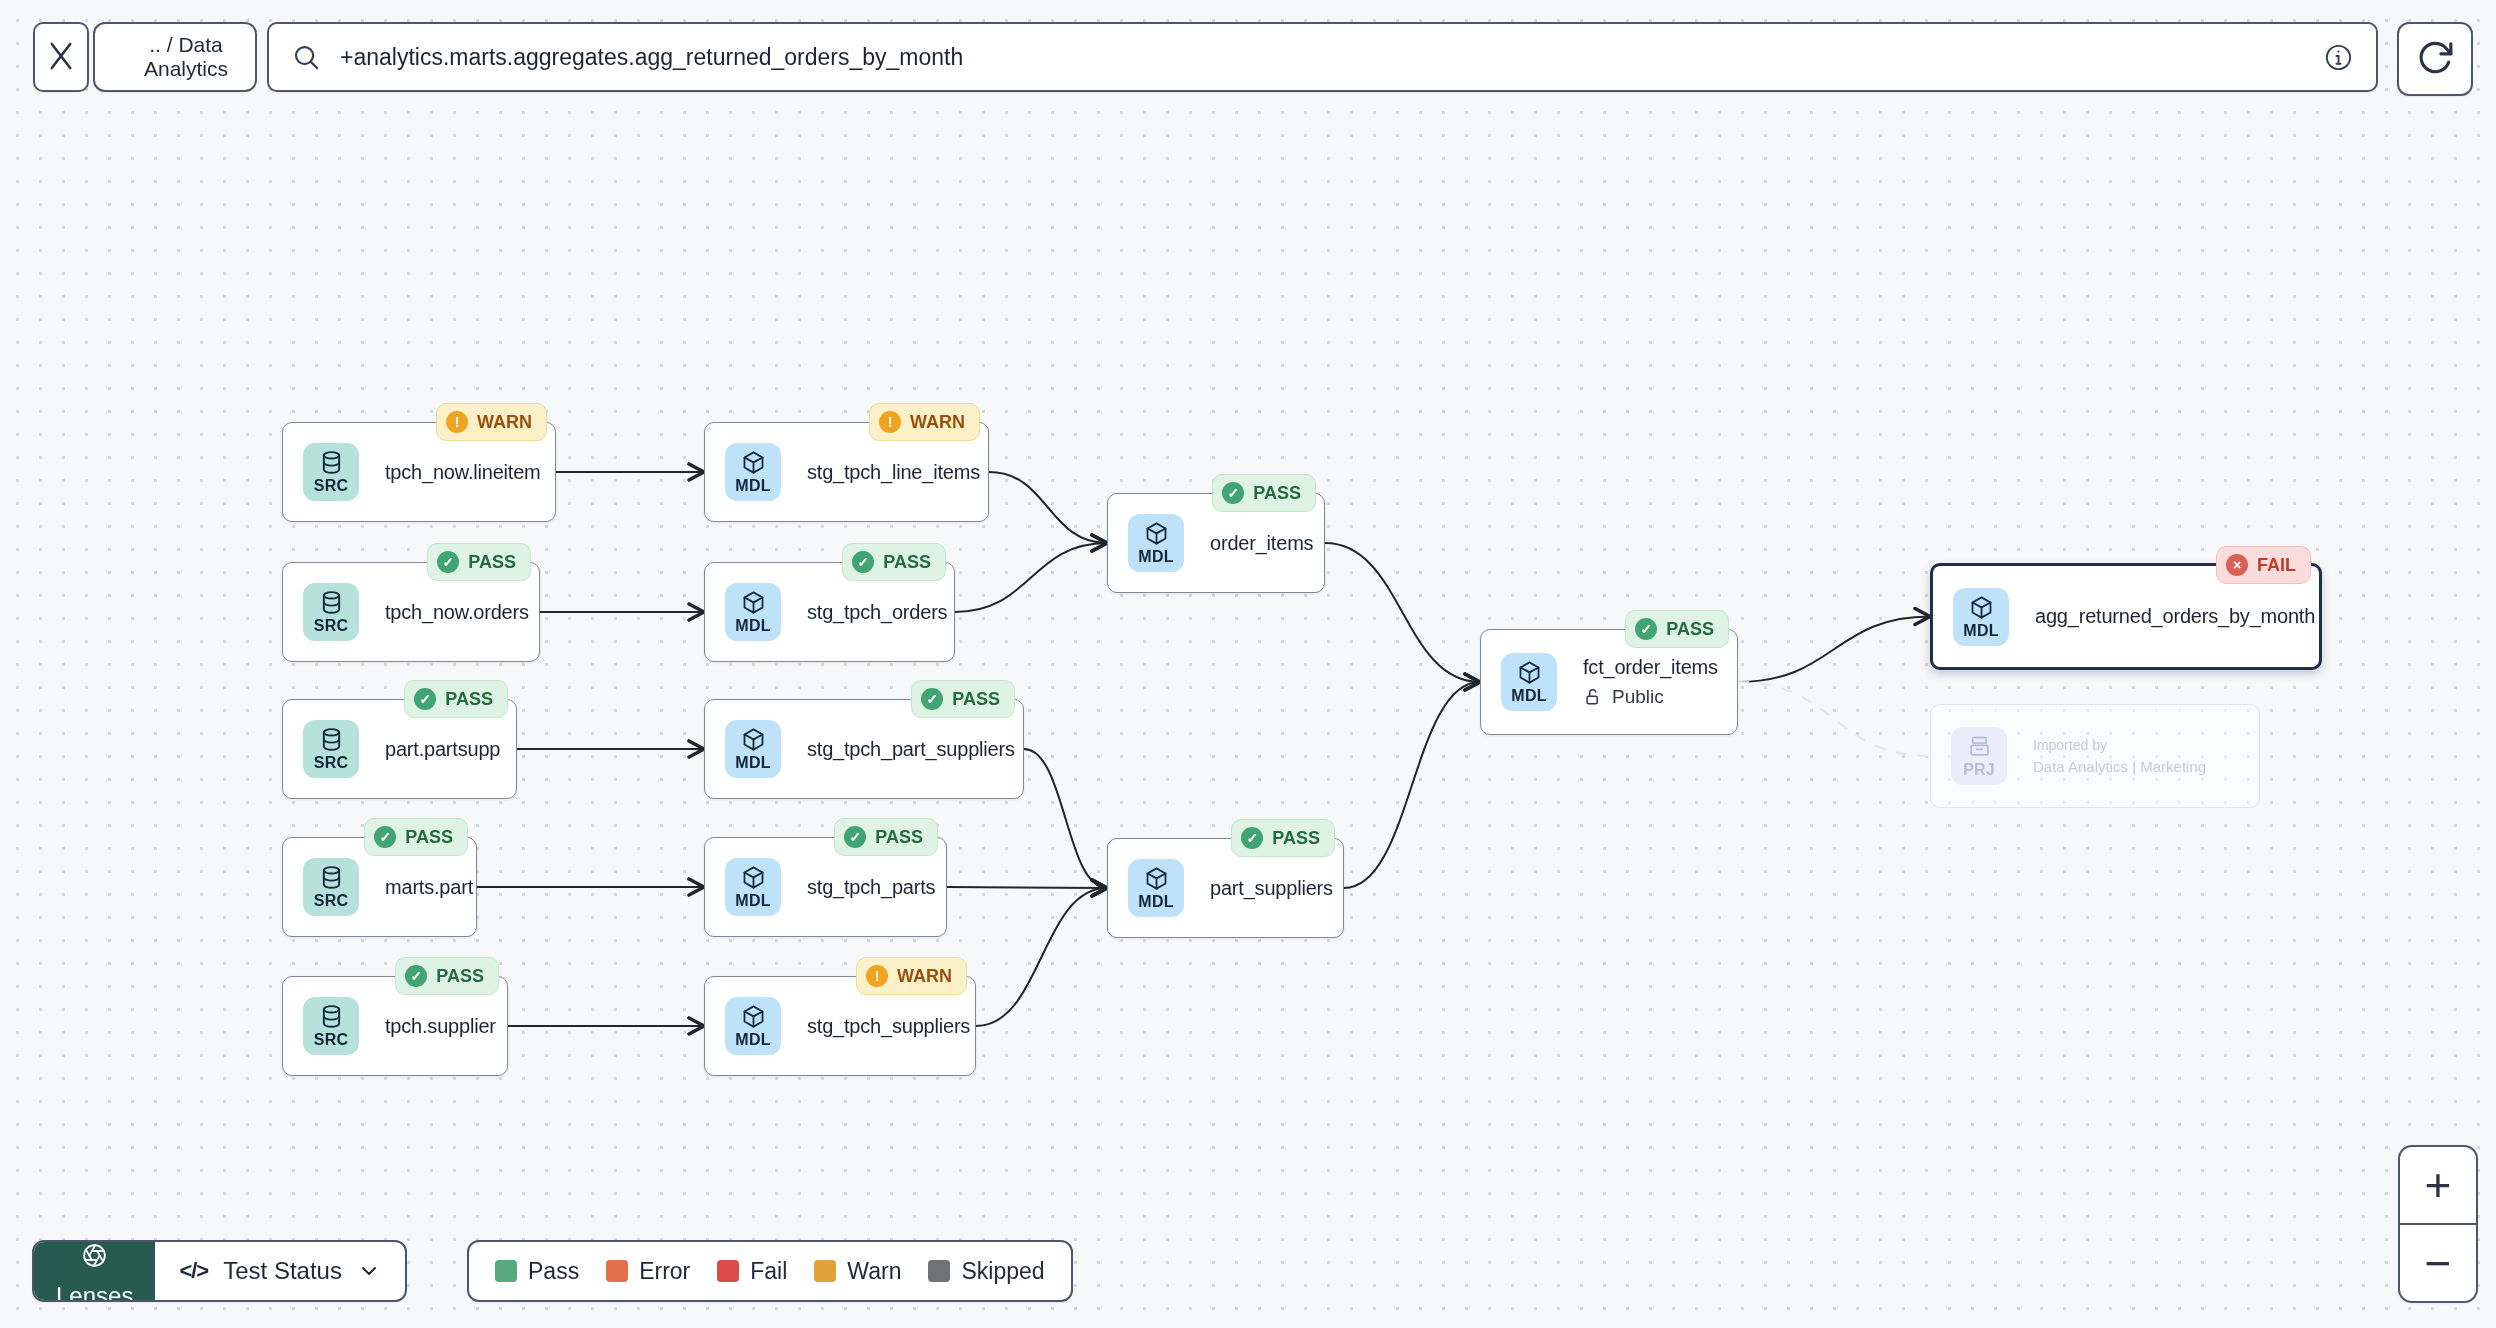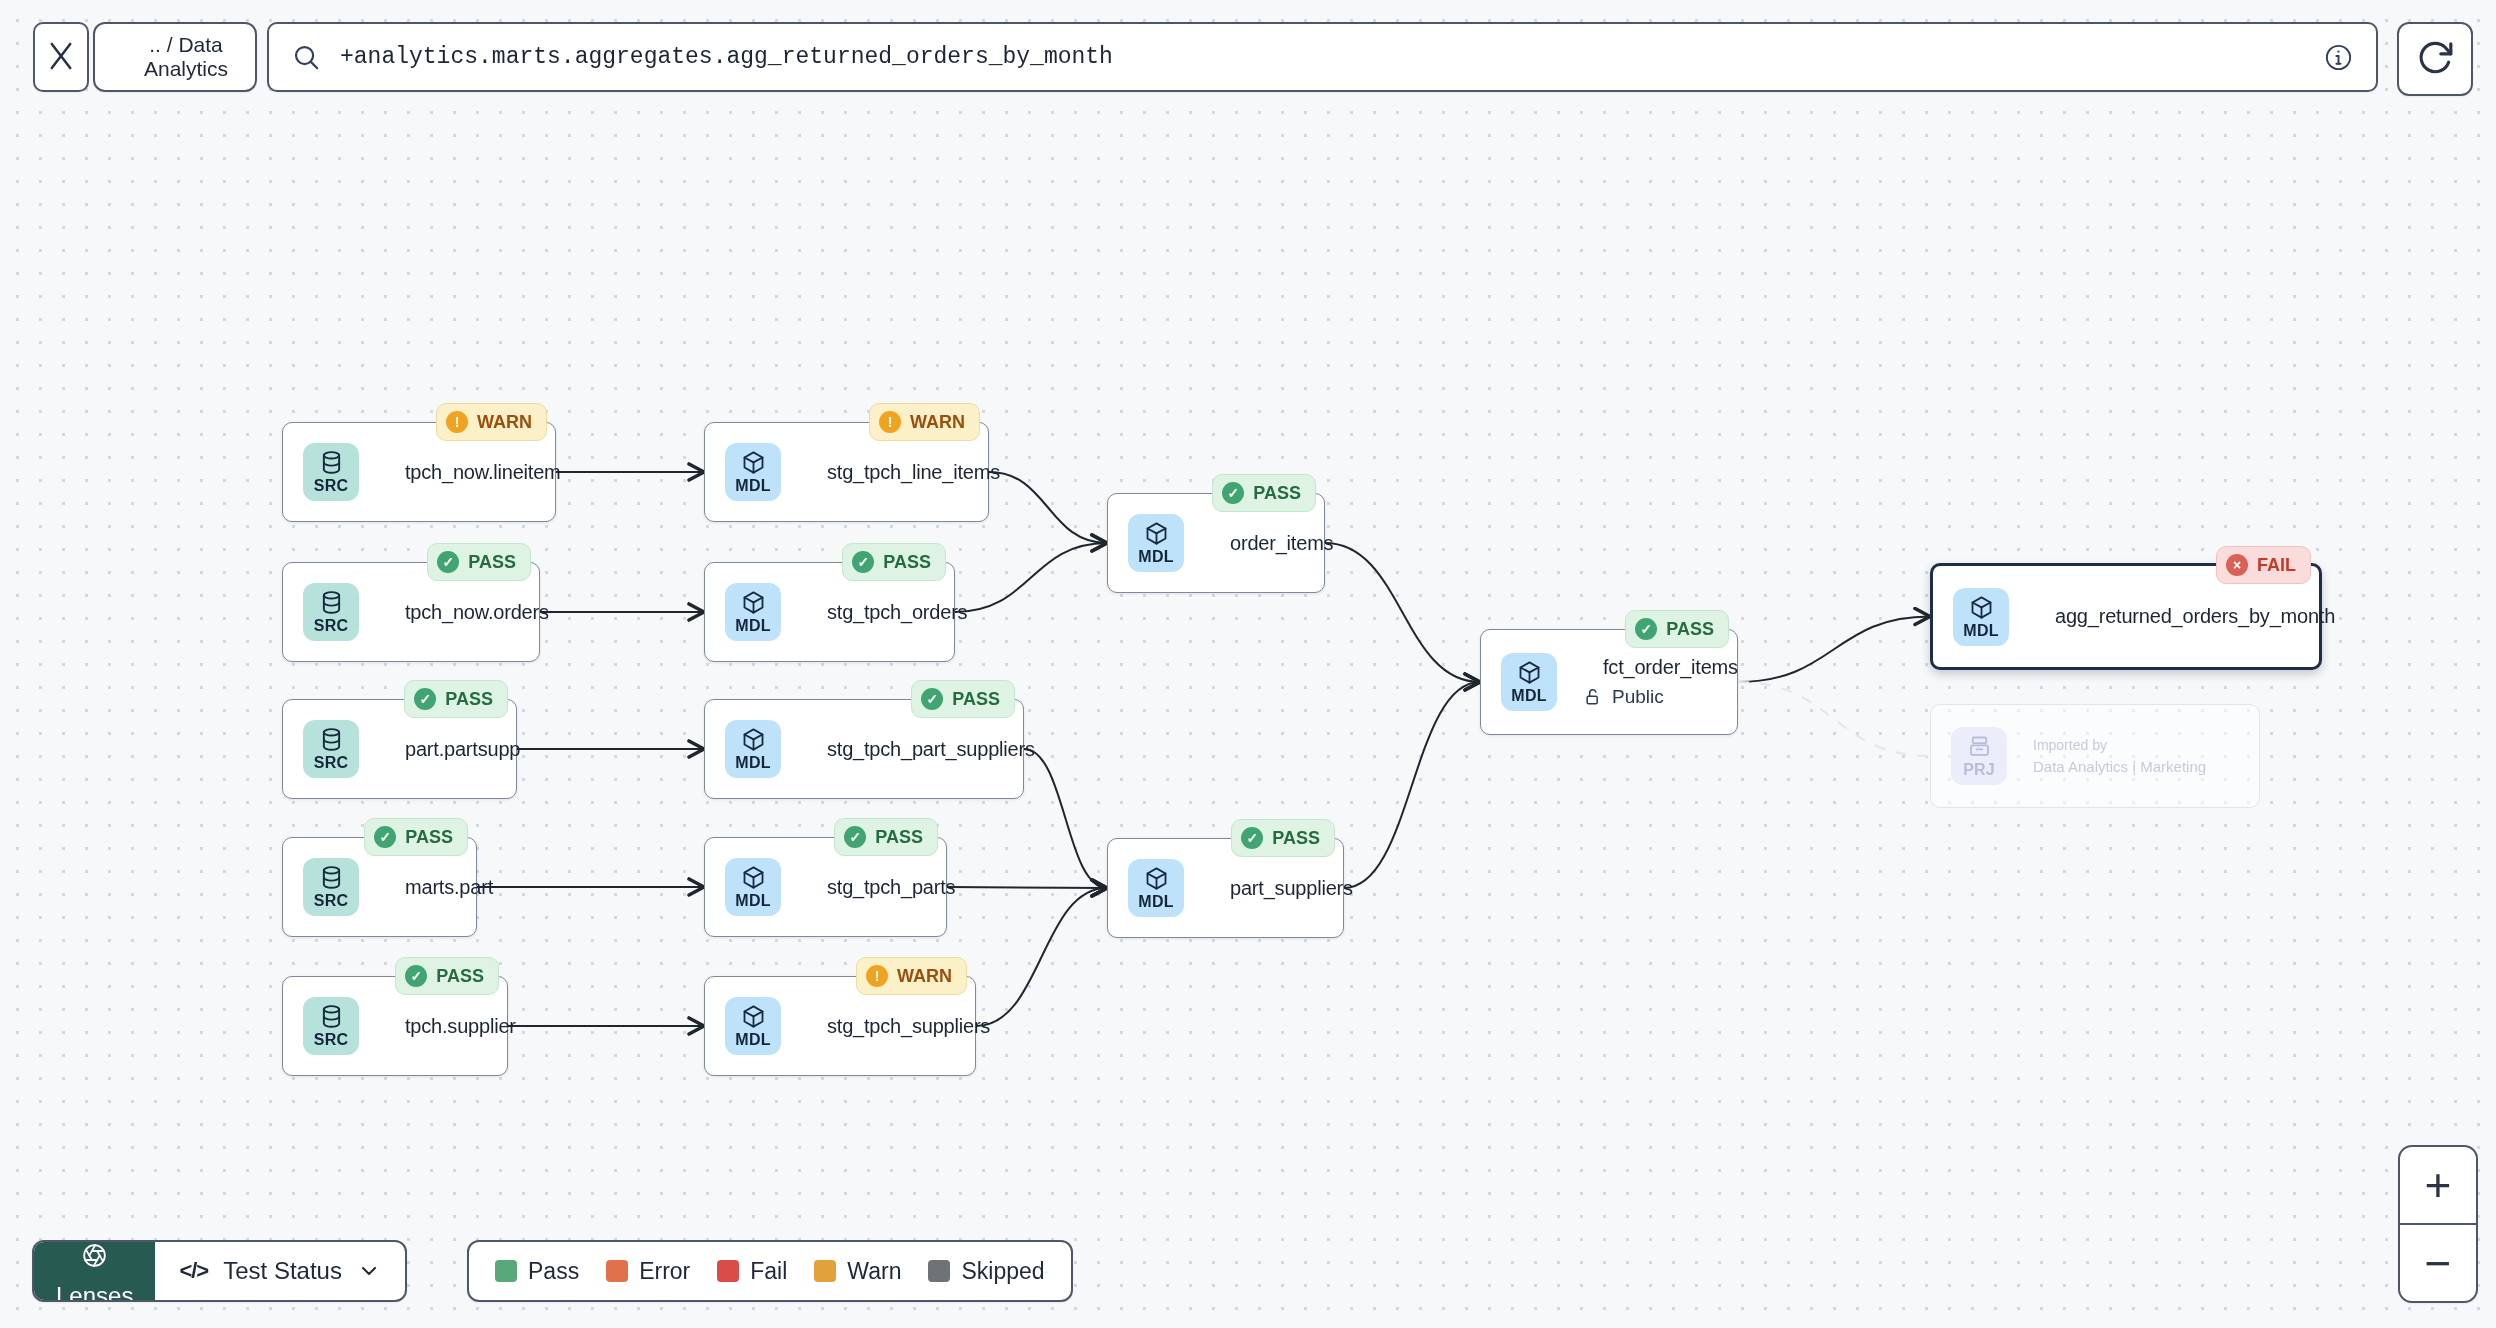--- a/index.html
+++ b/index.html
@@ -22,21 +22,21 @@
     position:absolute;background:#fff;border:1.5px solid #7e899b;border-radius:10px;
     display:flex;align-items:center;gap:26px;padding:0 20px;box-sizing:border-box;
     box-shadow:0 1px 3px rgba(25,35,50,.10);cursor:pointer;
   }
   .node.selected{border:3px solid #1f2e47;box-shadow:0 4px 10px rgba(20,30,55,.22);}
   .node .chip{
     width:56px;height:58px;border-radius:12px;flex:0 0 auto;
     display:flex;flex-direction:column;align-items:center;justify-content:center;gap:1px;
   }
   .node .chip .chip-label{font-size:16px;font-weight:600;color:#14263a;letter-spacing:.2px;}
-  .node .title{font-size:20px;color:#1b2533;white-space:nowrap;letter-spacing:-0.2px;margin-left:20px;}
+  .node .title{font-size:20px;color:#1b2533;white-space:nowrap;letter-spacing:-0.2px;}
   .node .titlecol{display:flex;flex-direction:column;justify-content:center;}
   .node .sub{display:flex;align-items:center;gap:9px;font-size:19px;color:#2c3a50;margin-top:7px;}
   .badge{
     position:absolute;top:-20px;right:8px;height:36px;border-radius:10px;
     display:flex;align-items:center;gap:9px;padding:0 14px 0 9px;
     font-size:18px;font-weight:700;z-index:3;
   }
   .badge .bdot{
     width:22px;height:22px;border-radius:50%;display:flex;align-items:center;justify-content:center;
     color:#fff;font-size:14px;font-weight:700;line-height:1;
@@ -55,21 +55,21 @@
   }
   .close-btn{left:33px;top:22px;width:56px;height:70px;}
   .breadcrumb-btn{left:93px;top:22px;width:164px;height:70px;font-size:21px;color:#1e2836;border-radius:12px;padding-left:28px;}
   .searchbox{
     position:absolute;left:267px;top:22px;width:2111px;height:70px;background:#fff;
     border:2px solid #4e5769;border-radius:10px;box-sizing:border-box;
     display:flex;align-items:center;gap:16px;padding:0 22px;box-shadow:0 1px 2px rgba(0,0,0,.06);
   }
   .searchbox input{
     flex:1;border:none;outline:none;background:transparent;
-    font-family:Liberation Mono, monospace;font-size:23px;color:#1b2533;
+    font-family:Liberation Sans, sans-serif;font-size:23px;color:#1b2533;
   }
   .refresh-btn{left:2397px;top:22px;width:76px;height:74px;border-radius:12px;}
 
   
   .lens-group{
     position:absolute;left:32px;bottom:26px;height:62px;display:flex;align-items:stretch;
     border:2px solid #4e5769;border-radius:12px;overflow:hidden;background:#fff;
     box-shadow:0 1px 2px rgba(0,0,0,.06);box-sizing:border-box;
   }
   .lenses-btn{

